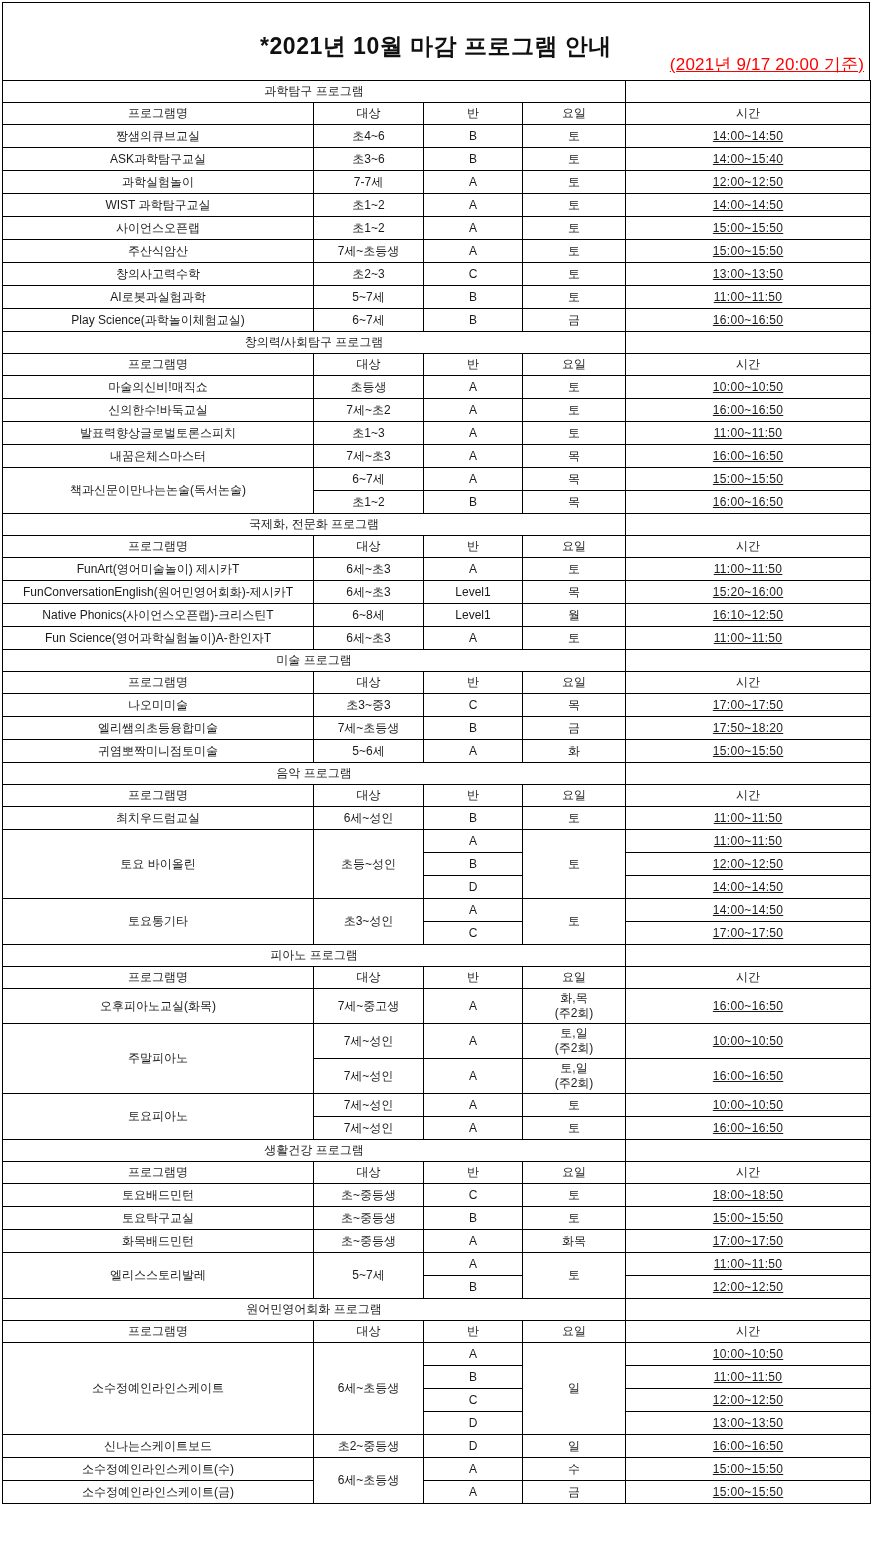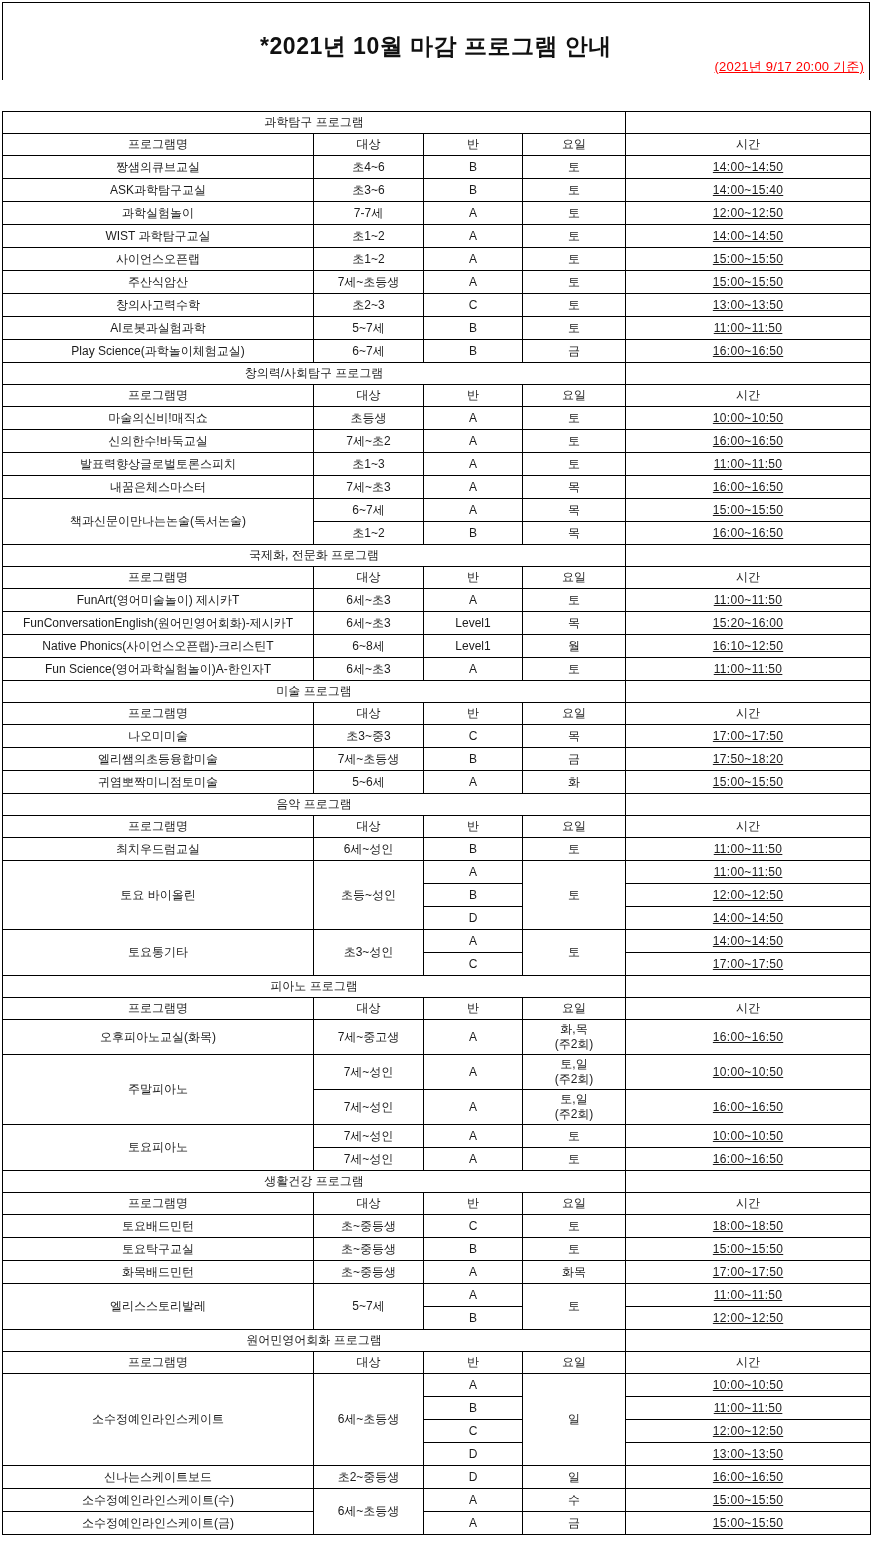--- a/index.html
+++ b/index.html
@@ -20,31 +20,30 @@
     background:#fff;
   }
   .main-title{
     margin:16px;padding-top:12px;
     text-align:center;
     font-size:23px;font-weight:bold;color:#111;
     letter-spacing:0.5px;
   }
   .ref-note{
     position:absolute;right:5px;bottom:4px;
-    font-size:13px;color:#ff0000;
+    font-size:17px;color:#ff0000;
     text-decoration:underline;
     letter-spacing:0.2px;
   }
 
   
   table.program-table{
     border-collapse:collapse;
     table-layout:fixed;
     width:868px;
-    margin-top:31px;
   }
   table.program-table td{
     border:1px solid #000;
     text-align:center;
     vertical-align:middle;
     font-size:12px;
     padding:2px 3px;
     overflow:hidden;
     background:#fff;
   }

